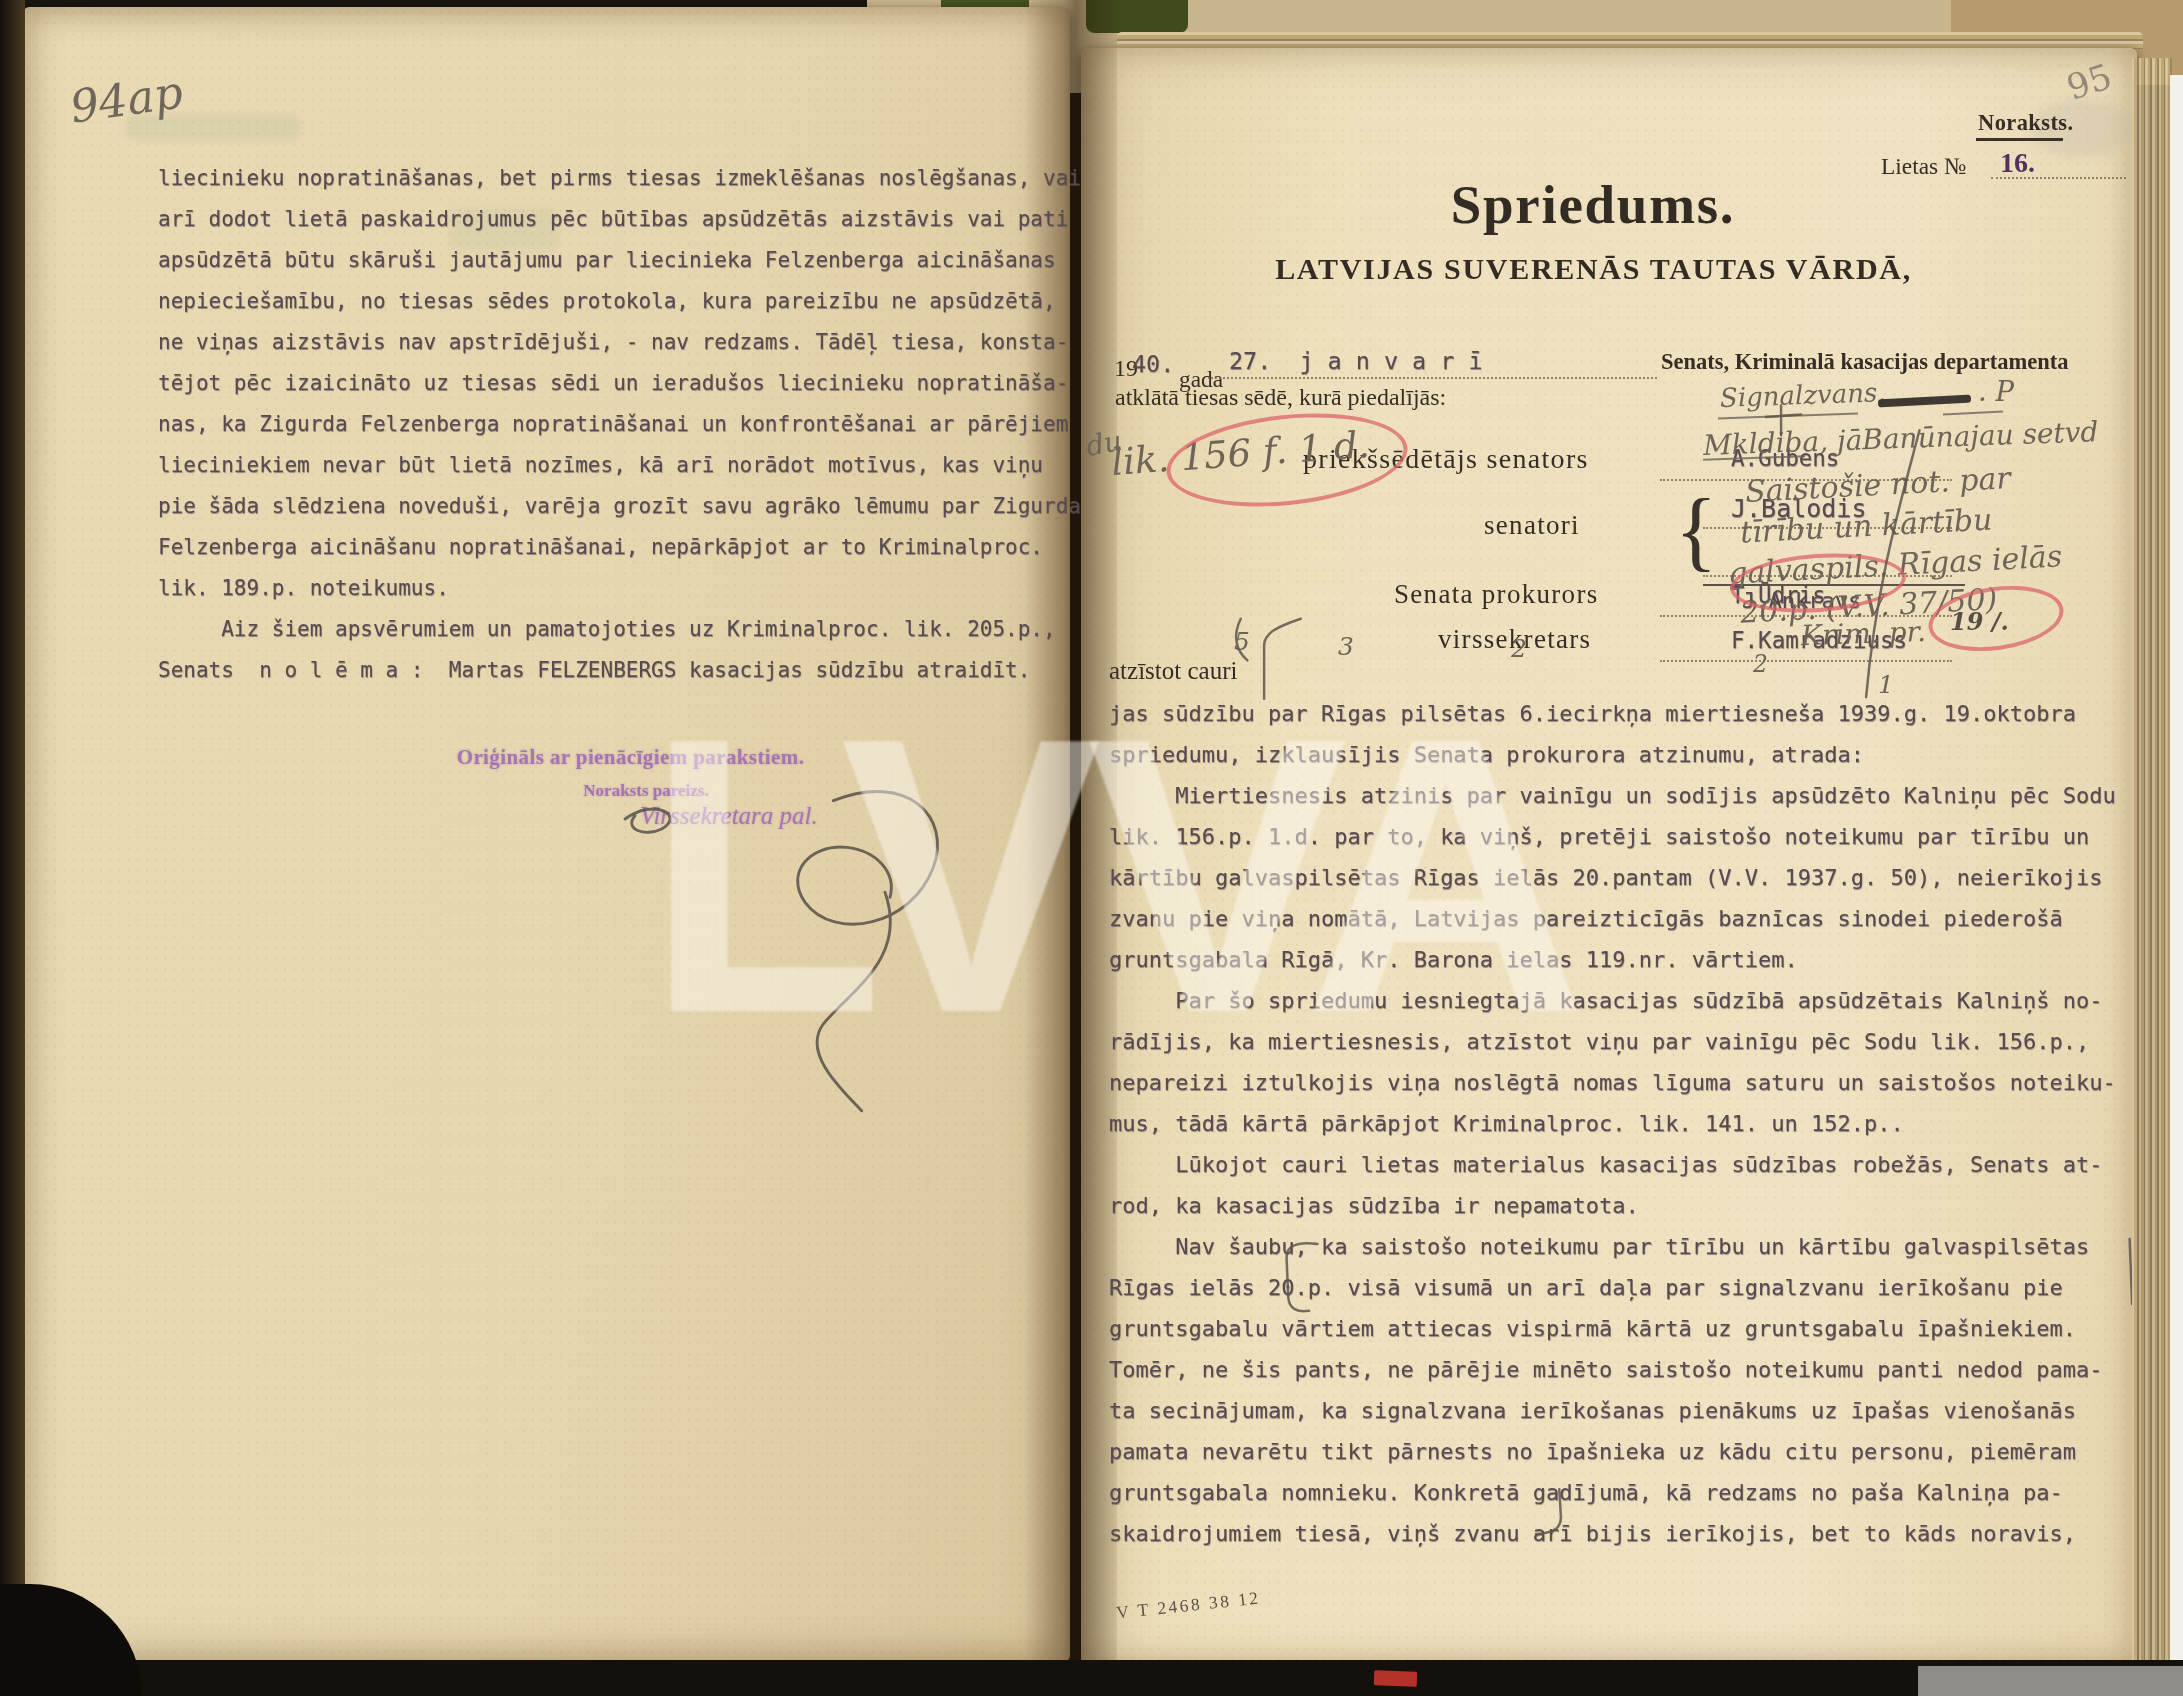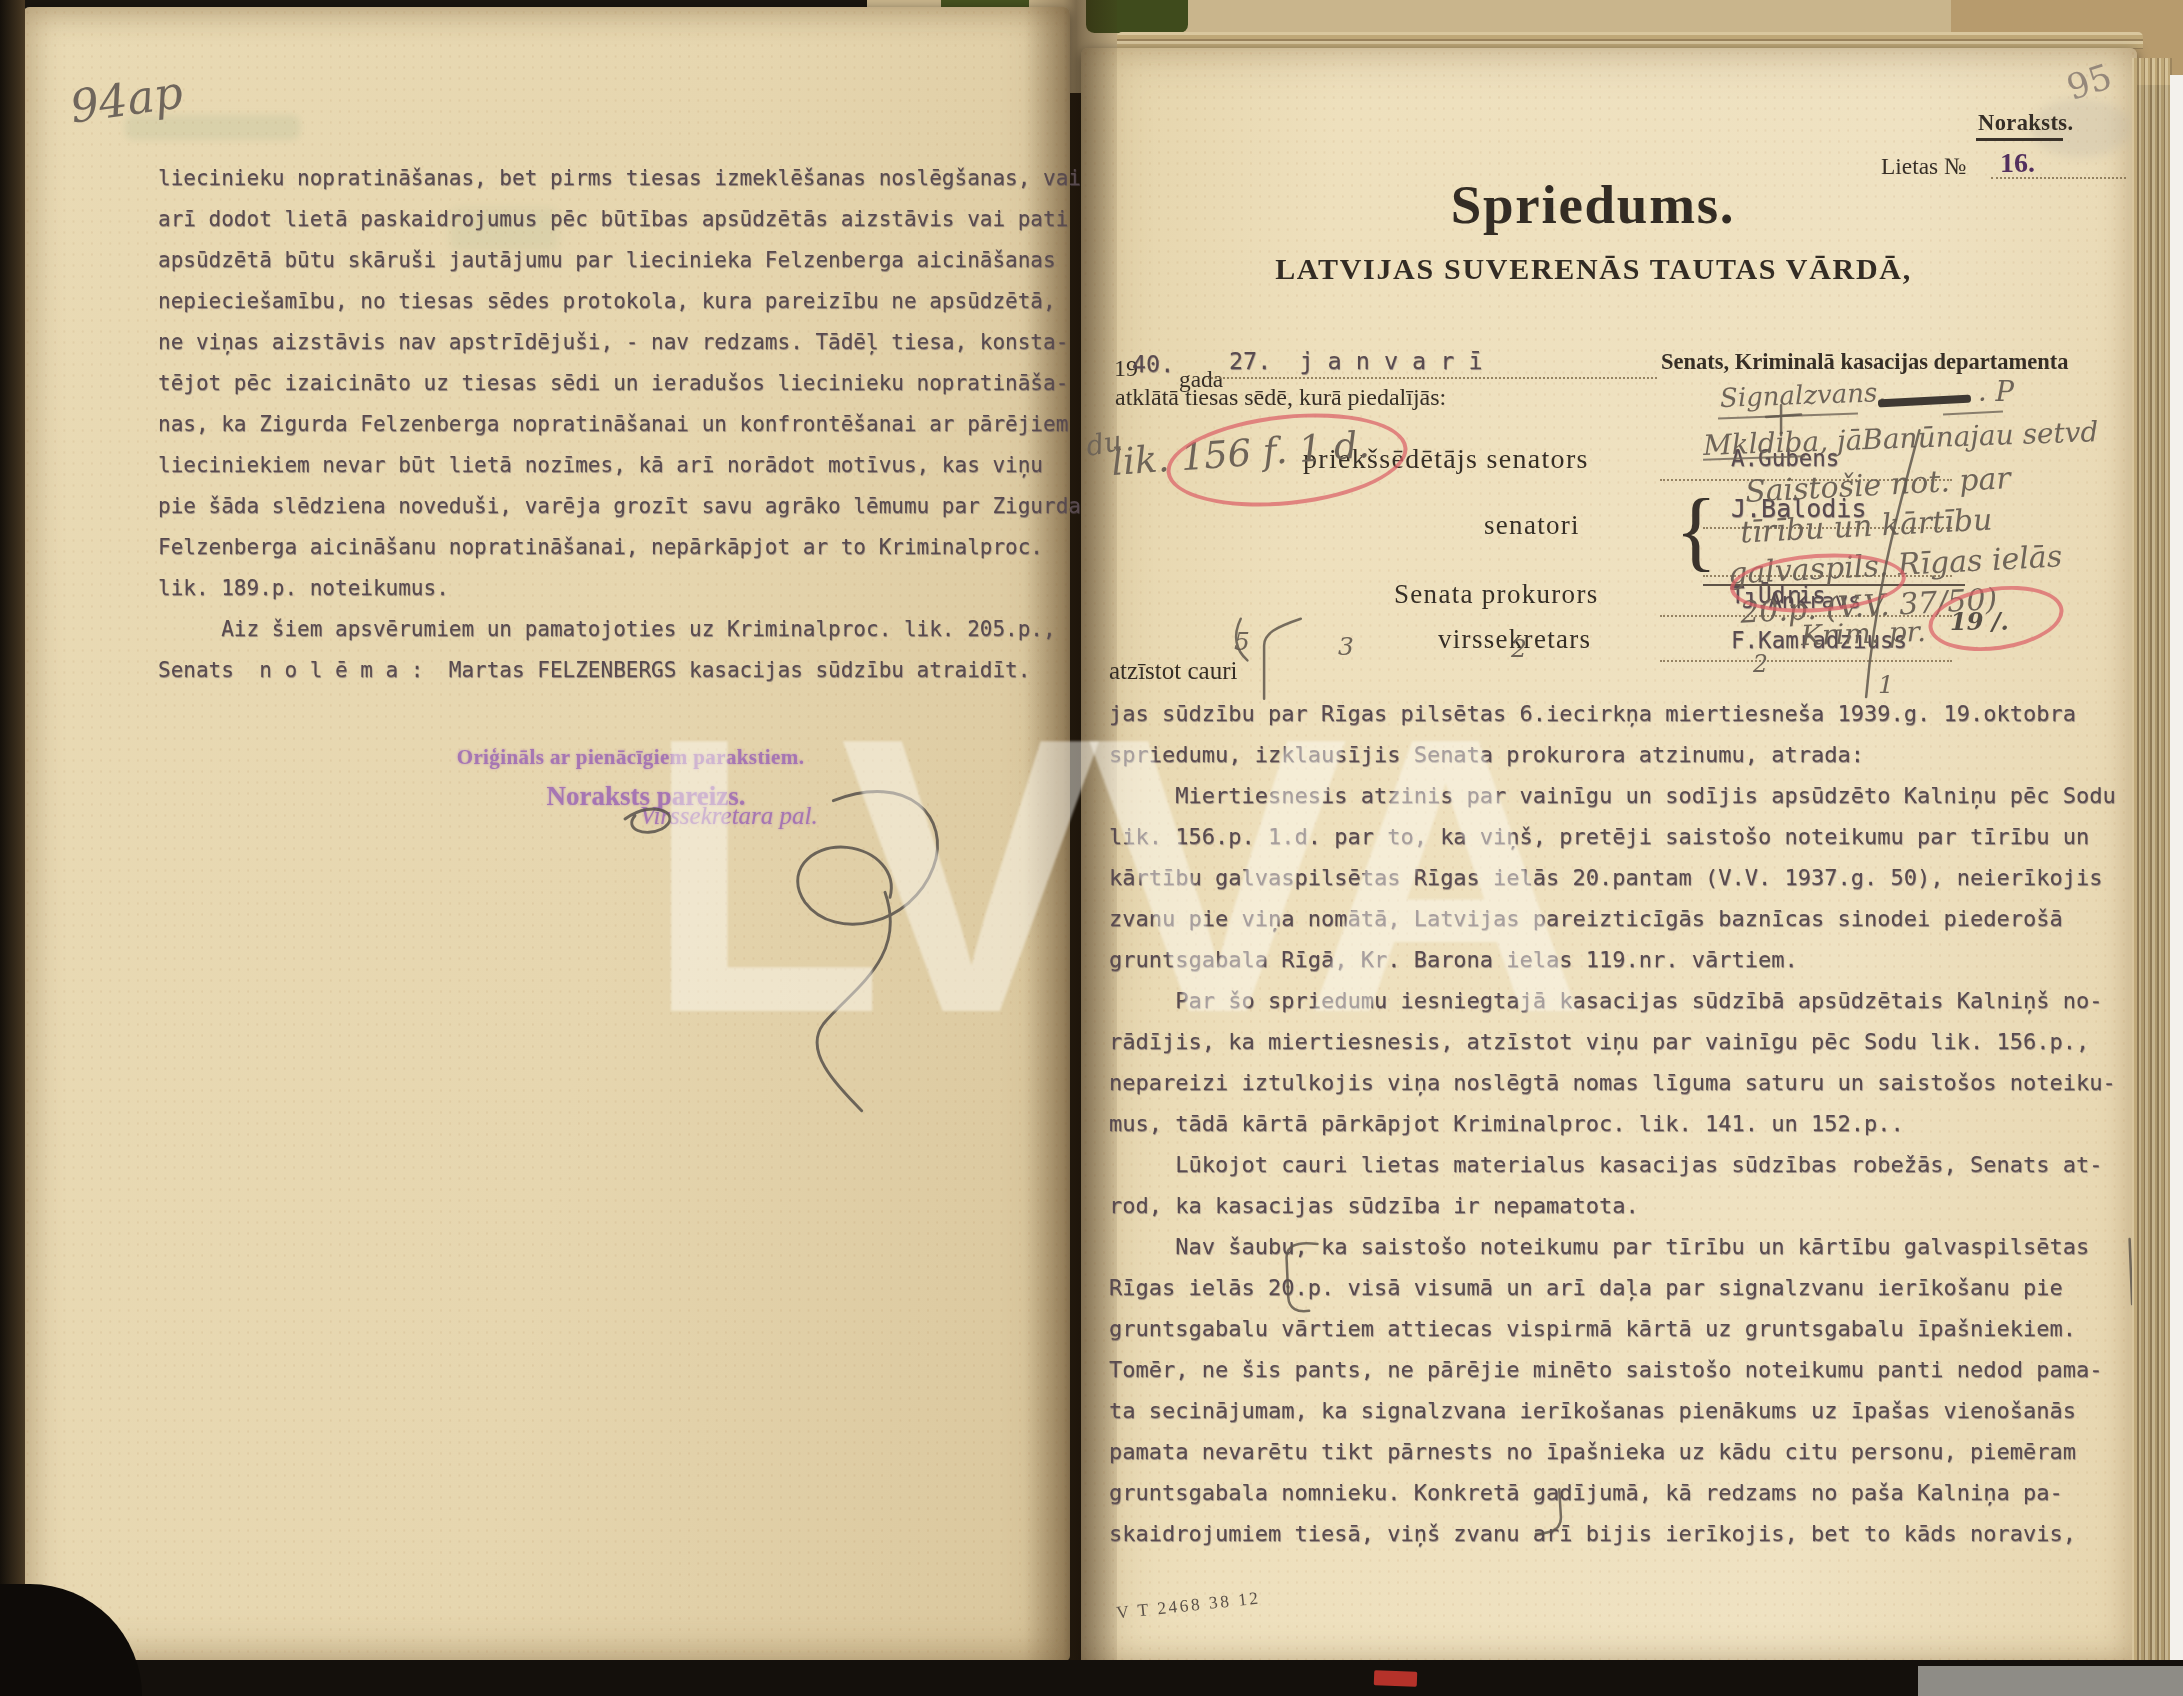--- a/index.html
+++ b/index.html
@@ -65,21 +65,21 @@
     <div class="ghostrow" style="left:192px;top:1478px;width:751px;"></div>
     <div class="ghostrow" style="left:180px;top:1523px;width:809px;"></div>
     <div class="ghostrow" style="left:195px;top:1568px;width:717px;"></div>
   </div>
 
   <div class="abs z4 pencil" style="left:70px;top:73px;font-size:45px;transform:rotate(-8deg);color:#6f665c;">94ap</div>
 
   <div class="abs z4 typed lines" style="left:158px;top:158px;width:938px;font-size:21px;"><div class="tl">liecinieku nopratināšanas, bet pirms tiesas izmeklēšanas noslēgšanas, vai</div><div class="tl">arī dodot lietā paskaidrojumus pēc būtības apsūdzētās aizstāvis vai pati</div><div class="tl">apsūdzētā būtu skāruši jautājumu par liecinieka Felzenberga aicināšanas</div><div class="tl">nepieciešamību, no tiesas sēdes protokola, kura pareizību ne apsūdzētā,</div><div class="tl">ne viņas aizstāvis nav apstrīdējuši, - nav redzams. Tādēļ tiesa, konsta-</div><div class="tl">tējot pēc izaicināto uz tiesas sēdi un ieradušos liecinieku nopratināša-</div><div class="tl">nas, ka Zigurda Felzenberga nopratināšanai un konfrontēšanai ar pārējiem</div><div class="tl">lieciniekiem nevar būt lietā nozīmes, kā arī norādot motīvus, kas viņu</div><div class="tl">pie šāda slēdziena noveduši, varēja grozīt savu agrāko lēmumu par Zigurda</div><div class="tl">Felzenberga aicināšanu nopratināšanai, nepārkāpjot ar to Kriminalproc.</div><div class="tl">lik. 189.p. noteikumus.</div><div class="tl">     Aiz šiem apsvērumiem un pamatojoties uz Kriminalproc. lik. 205.p.,</div><div class="tl">Senats  n o l ē m a :  Martas FELZENBERGS kasacijas sūdzību atraidīt.</div></div>
 
   <div class="abs z5 stamp" style="left:447px;top:745px;width:367px;text-align:center;font-size:21px;font-weight:bold;letter-spacing:0.4px;">Oriģināls ar pienācīgiem parakstiem.</div>
-  <div class="abs z5 stamp" style="left:525px;top:781px;width:242px;text-align:center;font-size:27px;font-weight:bold;">Noraksts pareizs.</div>
+  <div class="abs z5 stamp" style="left:525px;top:781px;width:242px;text-align:center;font-size:17px;font-weight:bold;">Noraksts pareizs.</div>
   <div class="abs z5 stamp" style="left:640px;top:802px;font-size:25px;font-style:italic;">Virssekretara pal.</div>
 
   <svg class="abs z5" style="left:575px;top:767px;" width="400" height="359" viewBox="0 0 480 430">
     <g fill="none" stroke="#57514b" stroke-width="3.5" stroke-linecap="round" opacity=".85">
       <path d="M60 62 C96 36 132 58 104 74 C84 84 58 74 72 58"></path>
       <path d="M310 40 C400 5 452 60 430 120 C404 190 312 210 276 162 C252 128 280 92 326 96 C362 100 386 126 378 156"></path>
       <path d="M372 150 C400 230 330 268 298 308 C274 340 312 380 344 412"></path>
     </g>
   </svg>
 

